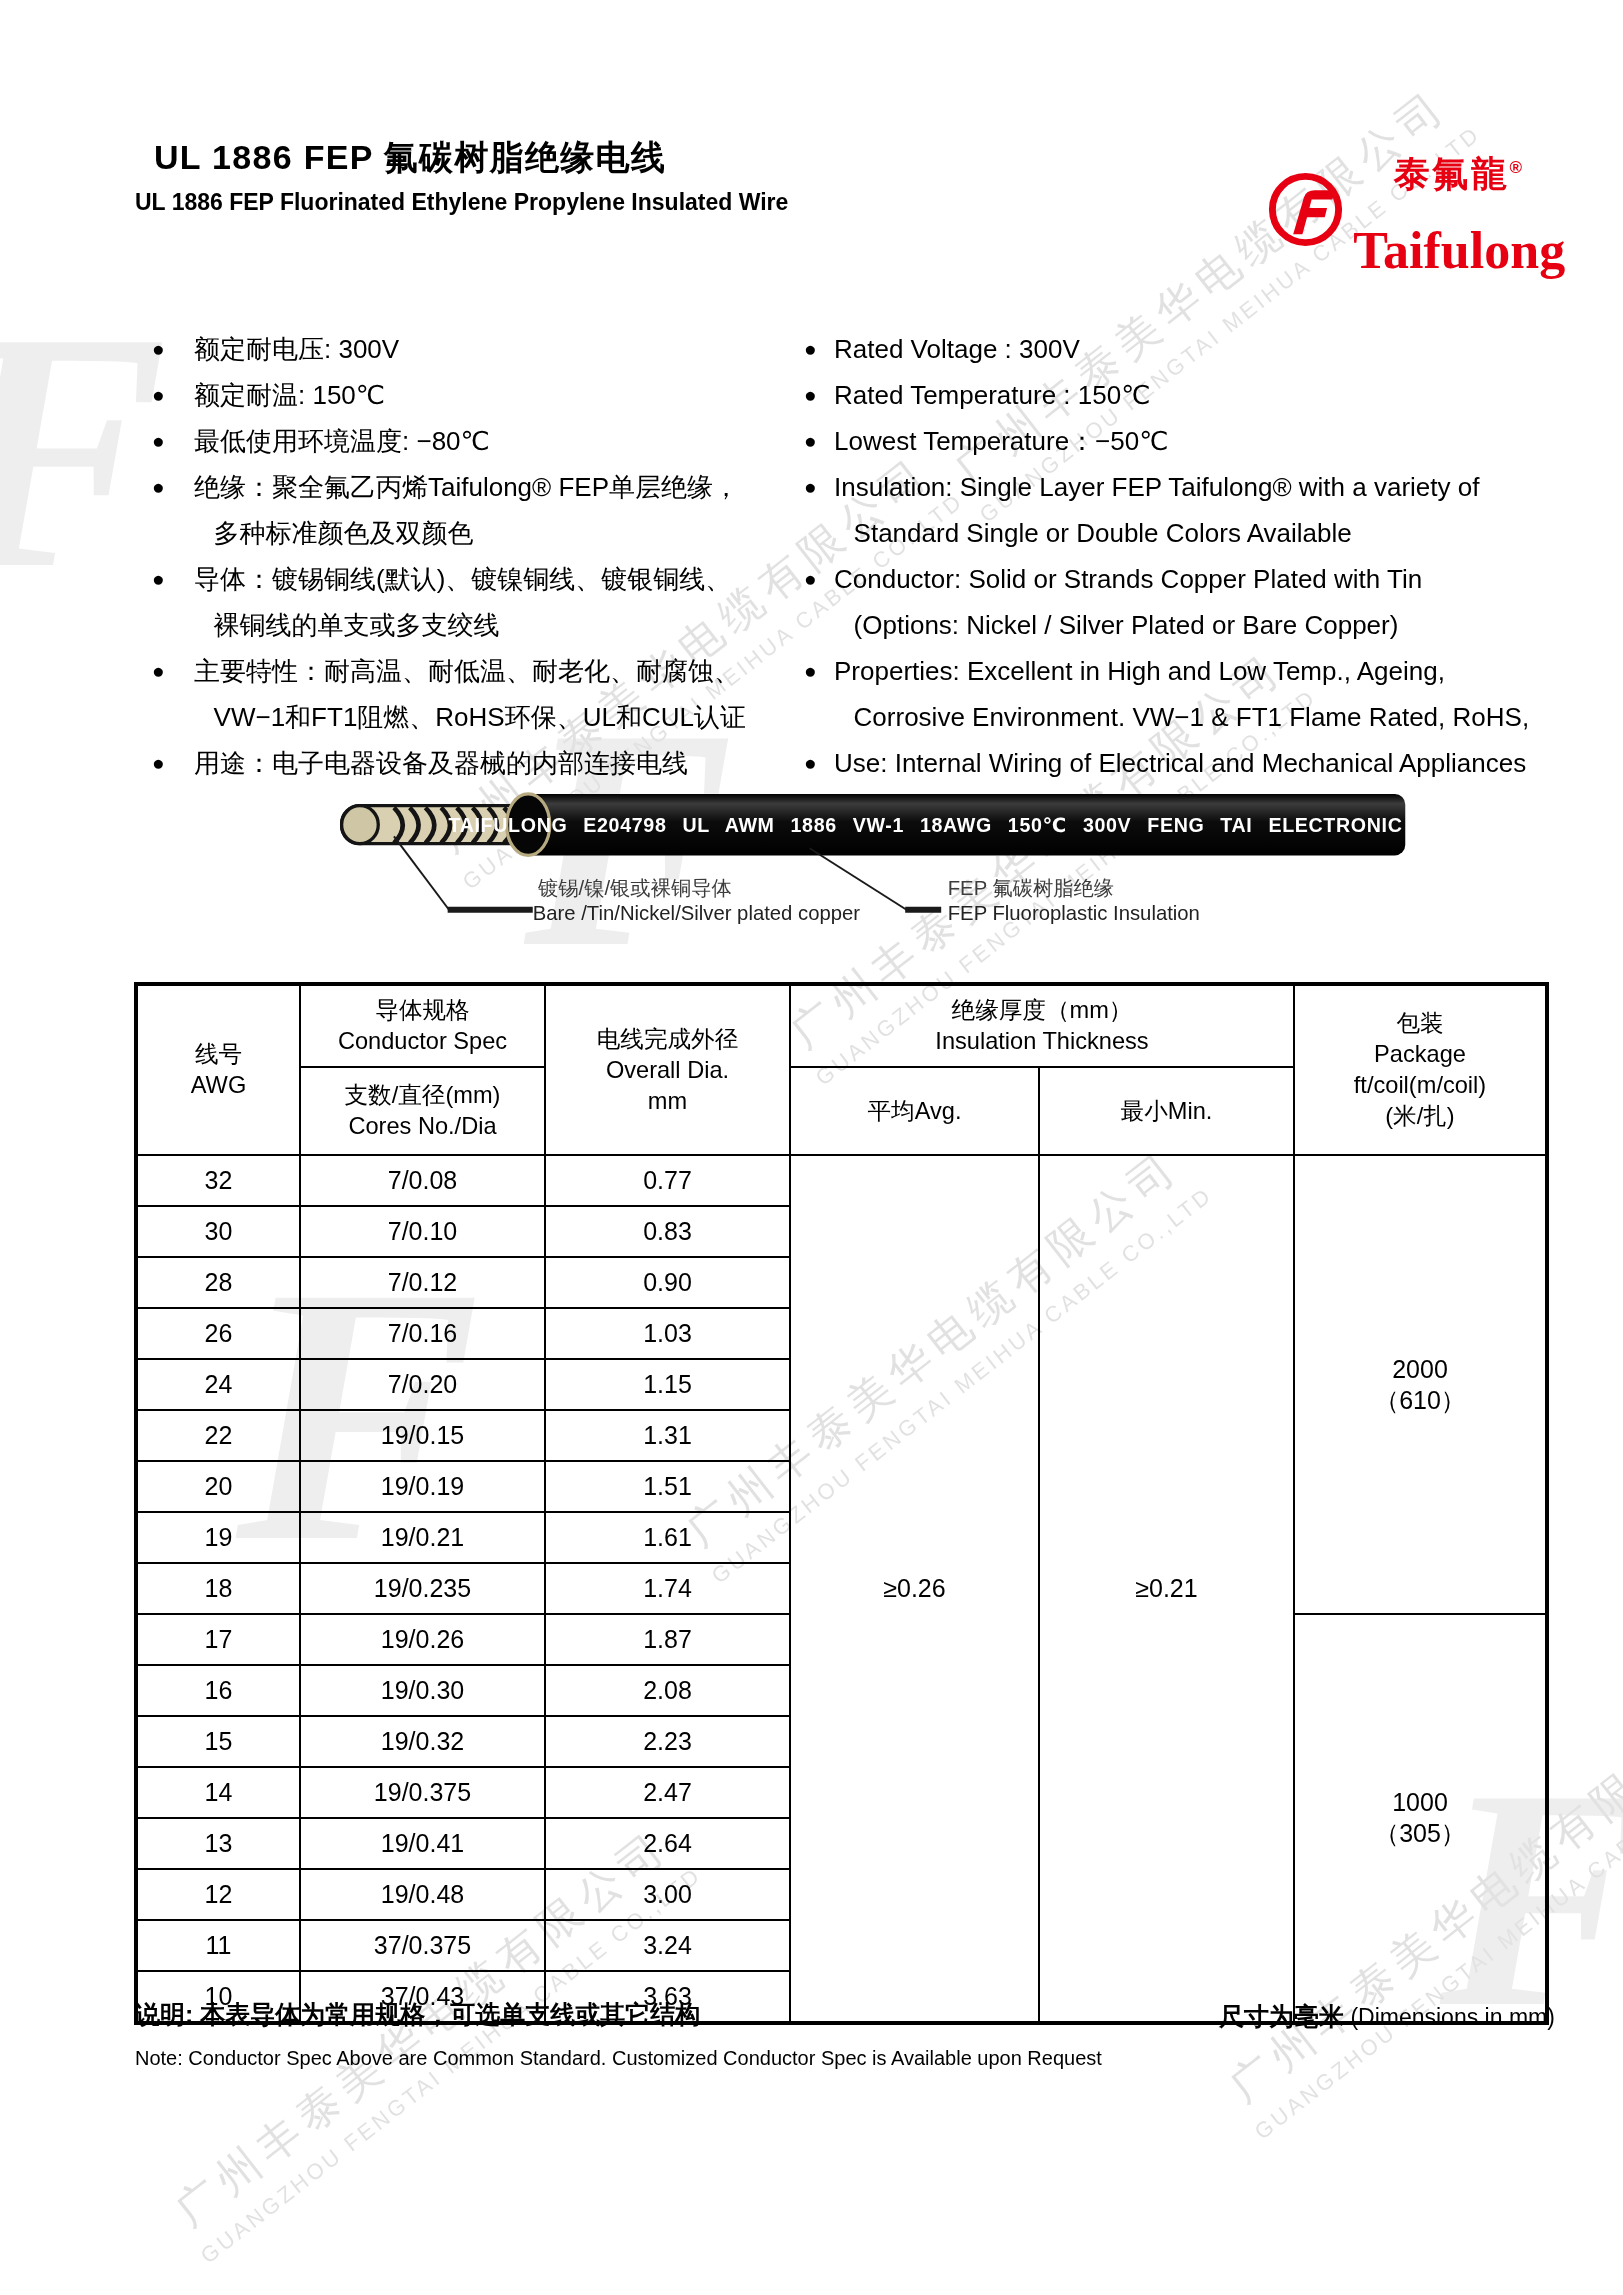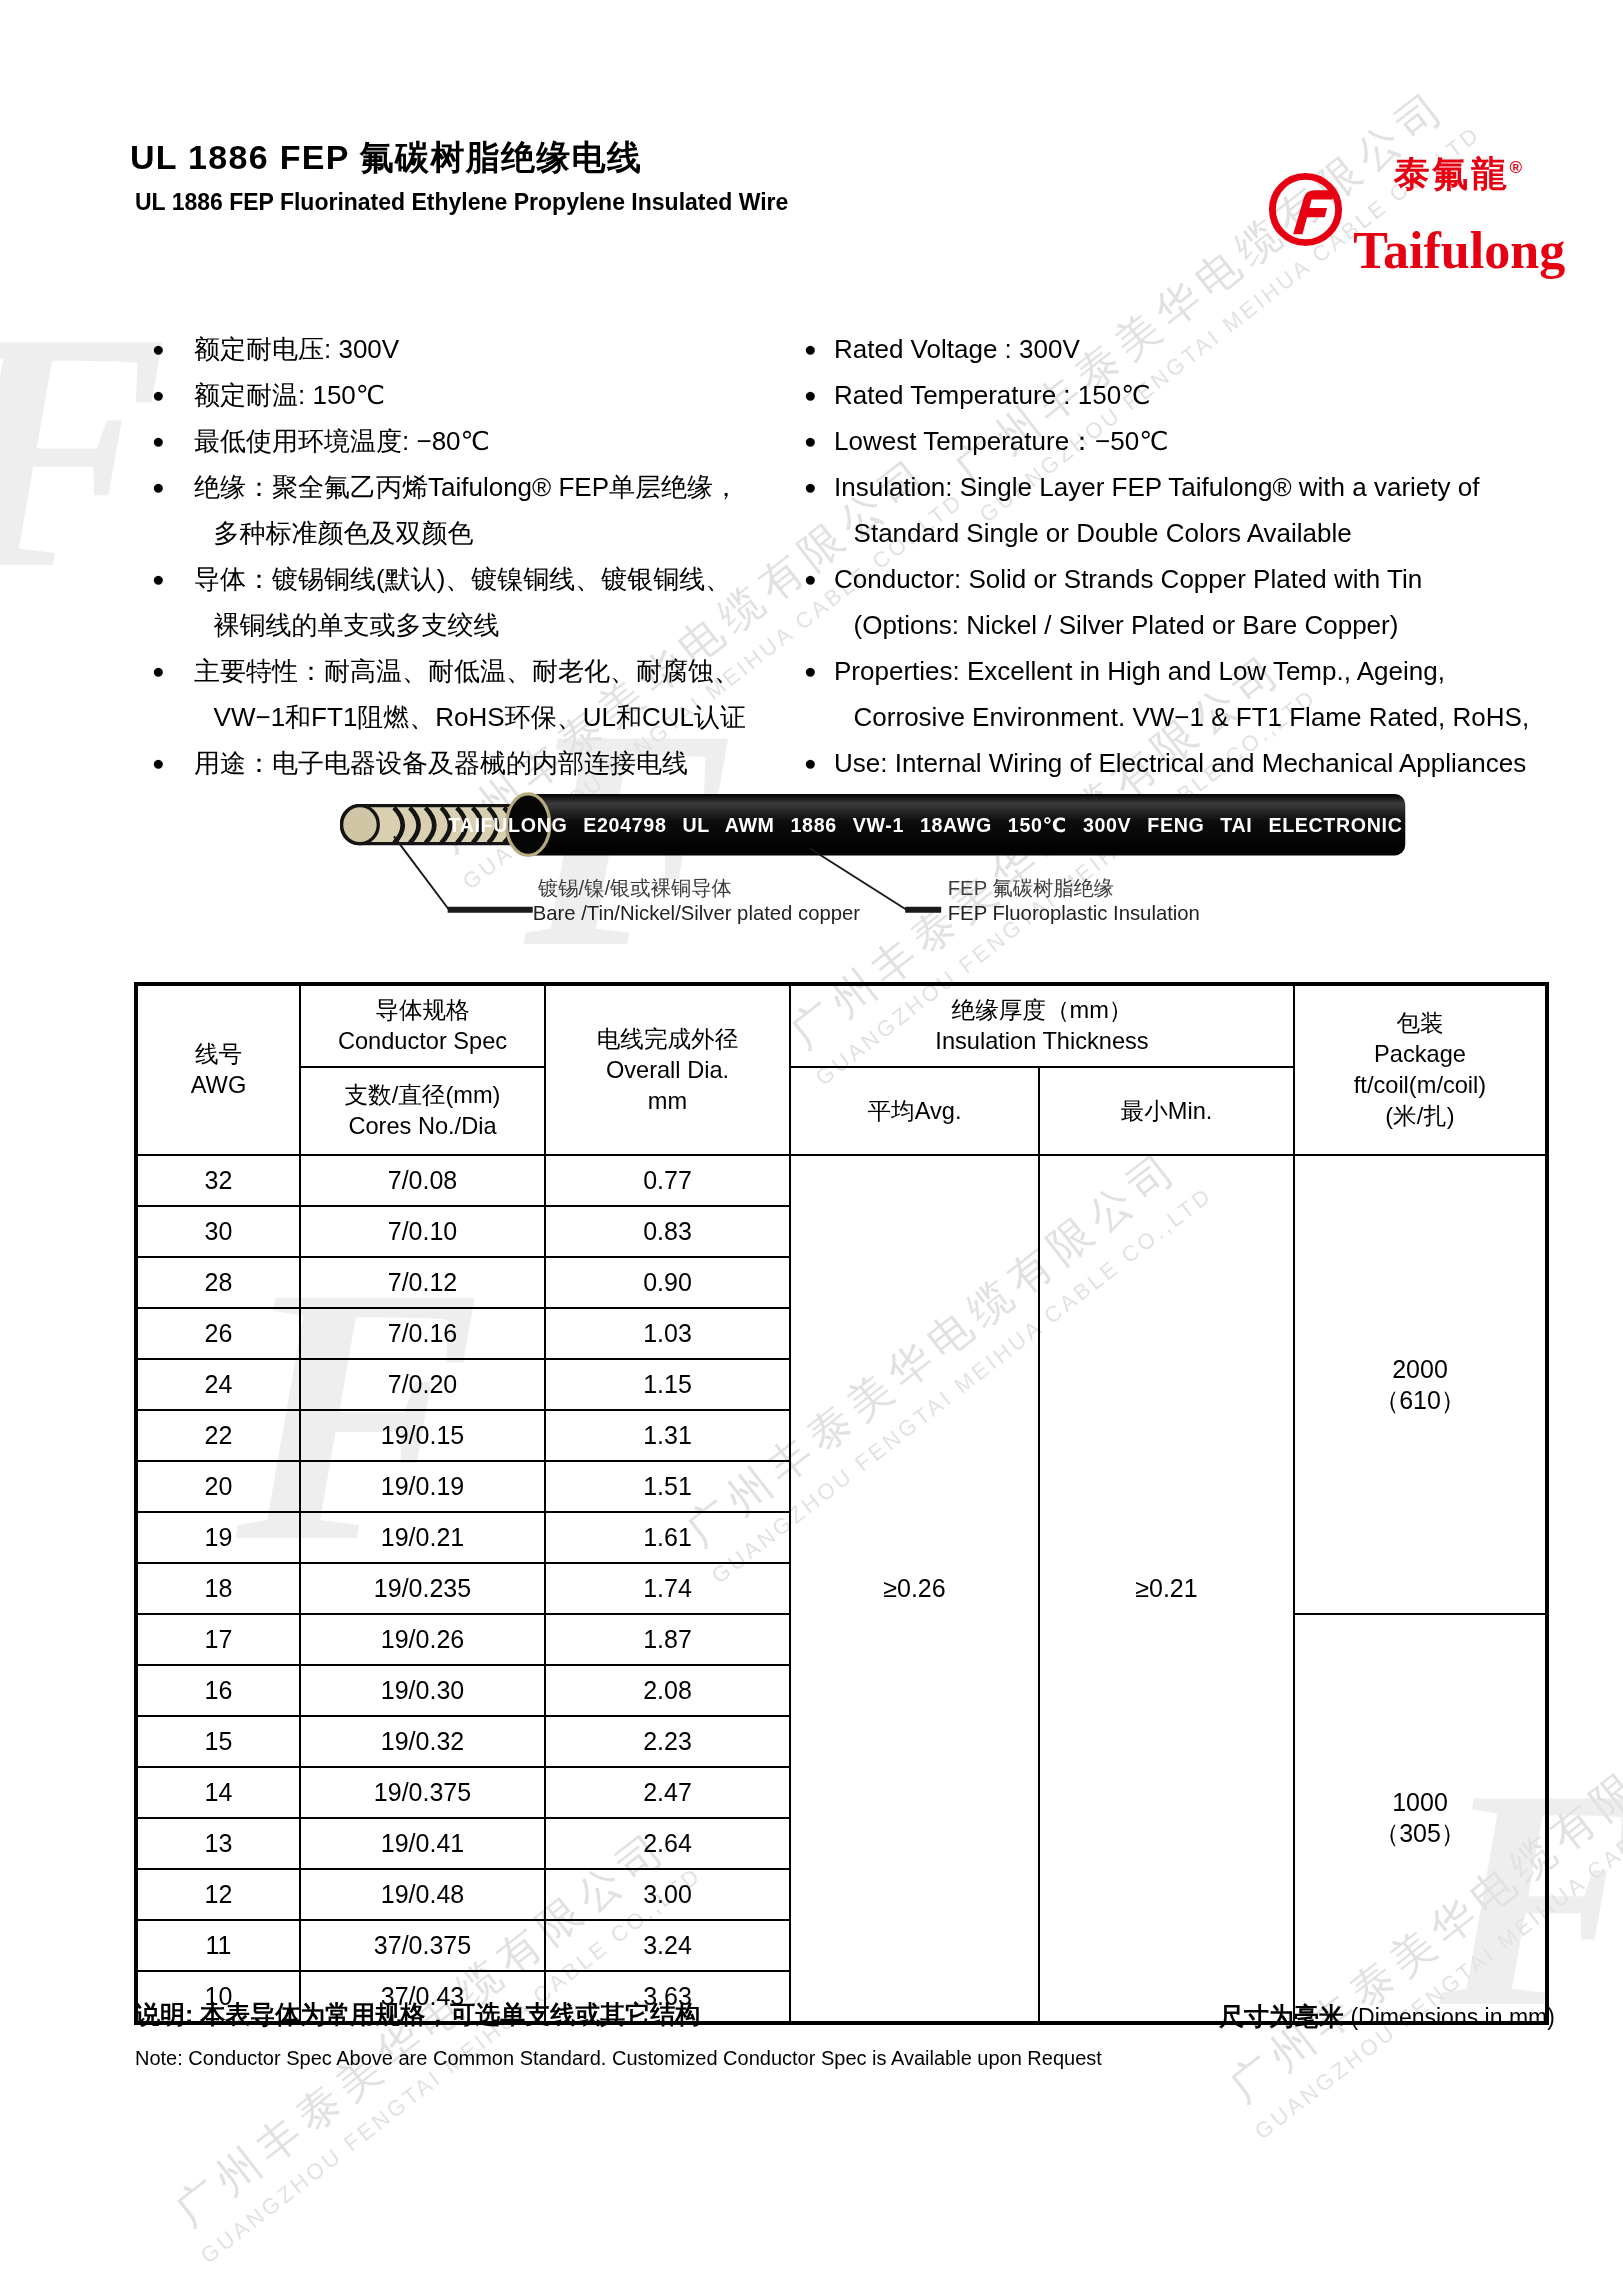--- a/index.html
+++ b/index.html
@@ -8,21 +8,21 @@
   
   .wm-layer{position:absolute;inset:0;z-index:0;pointer-events:none;}
   .wm{position:absolute;transform:rotate(-38deg);transform-origin:left top;color:#c5c5c5;
       opacity:.5;white-space:nowrap;text-align:center;}
   .wm .cn{display:block;font-size:43px;letter-spacing:7.9px;}
   .wm .en{display:block;font-size:22px;letter-spacing:3.3px;margin-top:5.2px;}
   .ghost-f{position:absolute;font-family:"Liberation Serif","DejaVu Serif",serif;font-style:italic;
       font-weight:700;color:#e3e3e3;opacity:.6;line-height:1;}
   
   .content{position:absolute;inset:0;z-index:1;}
-  .title-cn{position:absolute;left:130px;top:135px;font-size:34px;font-weight:700;letter-spacing:1.3px;}
+  .title-cn{position:absolute;left:154px;top:135px;font-size:34px;font-weight:700;letter-spacing:1.3px;}
   .title-en{position:absolute;left:135px;top:189px;font-size:23px;font-weight:700;}
   
   .logo{position:absolute;left:1267px;top:148px;display:flex;align-items:center;gap:9.2px;}
   .logo-mark{width:77px;height:77px;flex:0 0 auto;}
   .logo-text{display:flex;flex-direction:column;align-items:center;gap:37px;}
   .logo-cn{font-size:36px;font-weight:700;letter-spacing:2.6px;line-height:39px;}
   .logo-cn sup{font-size:17px;vertical-align:super;}
   .logo-en{font-family:"Liberation Serif","DejaVu Serif",serif;font-weight:700;font-size:52px;line-height:41px;}
   
   .specs{position:absolute;top:326px;}

